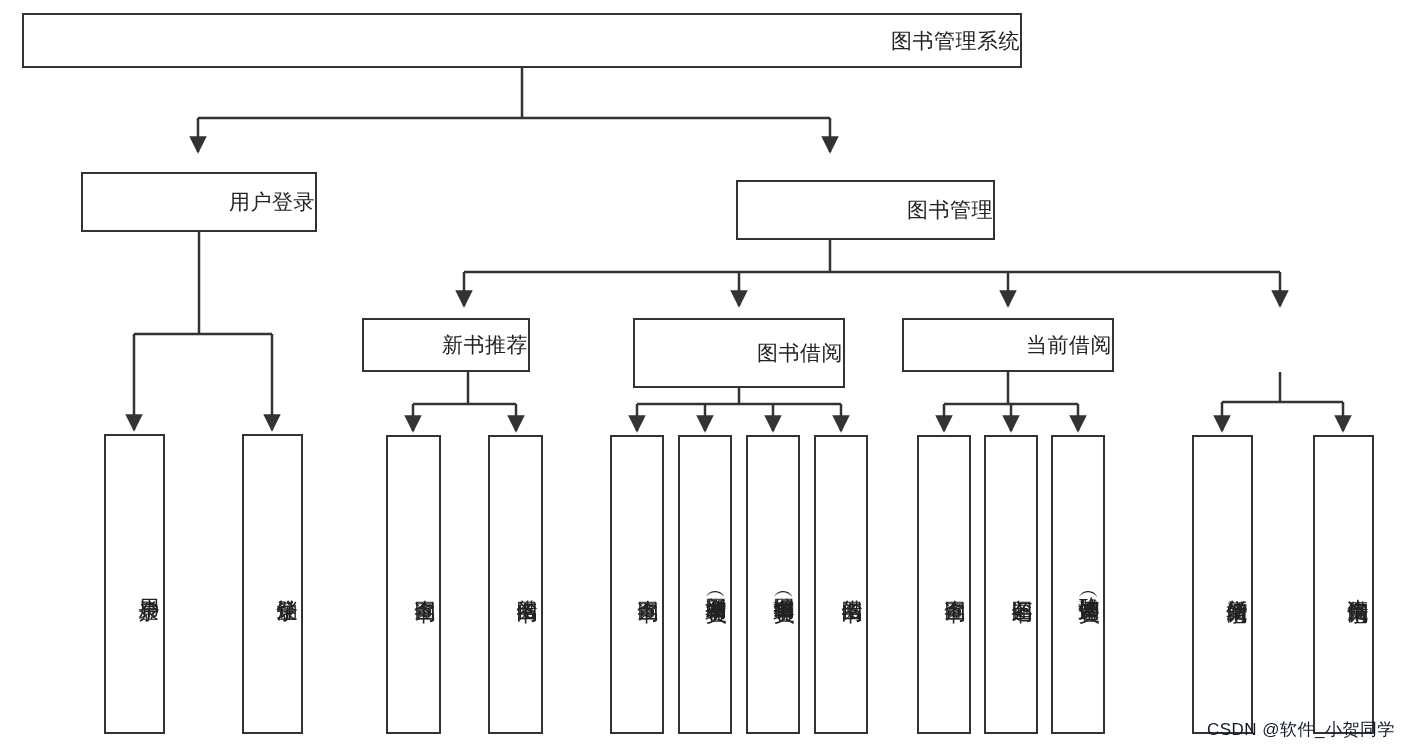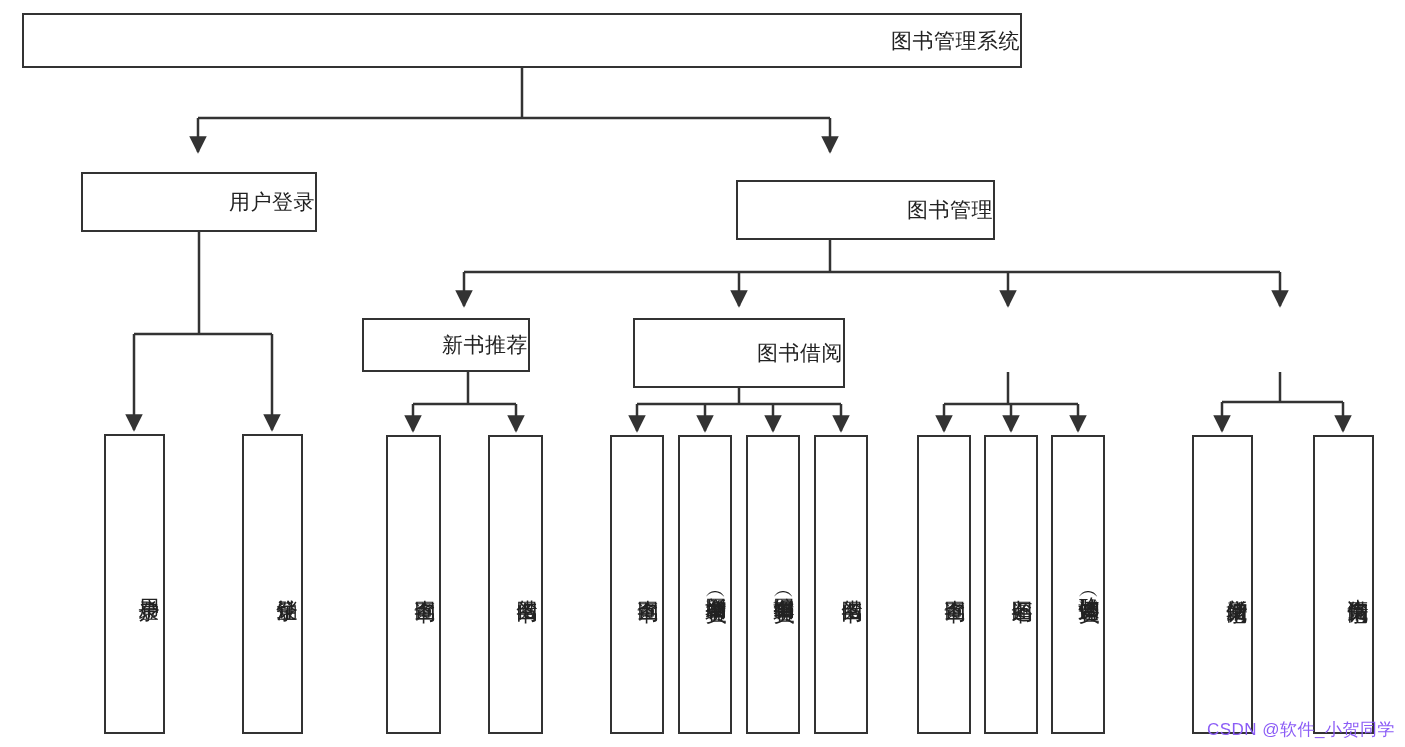--- a/index.html
+++ b/index.html
@@ -55,21 +55,21 @@
     line-height: 1.32;
     letter-spacing: 1px;
     white-space: nowrap;
     text-align: center;
   }
   #watermark {
     position: absolute;
     right: 10px;
     bottom: 6px;
     font-size: 17px;
-    color: #8b5cf6;
+    color: #0f172a;
     white-space: nowrap;
     letter-spacing: 0.5px;
     user-select: none;
   }
 </style>
 </head>
 <body>
 
 <div id="diagram-root">
 
@@ -136,20 +136,23 @@
   </div>
 
   <div class="node horizontal" style="left:362px; top:318px; width:168px; height:54px;">
     <span class="label-h">新书推荐</span>
   </div>
 
   <div class="node horizontal" style="left:633px; top:318px; width:212px; height:70px;">
     <span class="label-h">图书借阅</span>
   </div>
 
+  <div class="node horizontal" style="left:902px; top:318px; width:212px; height:54px;">
+    <span class="label-h">当前借阅</span>
+  </div>
 
 
   <div class="node vertical" style="left:104px; top:434px; width:61px; height:300px;">
     <span class="label-v">用户登录</span>
   </div>
 
   <div class="node vertical" style="left:242px; top:434px; width:61px; height:300px;">
     <span class="label-v">注销登录</span>
   </div>
 

